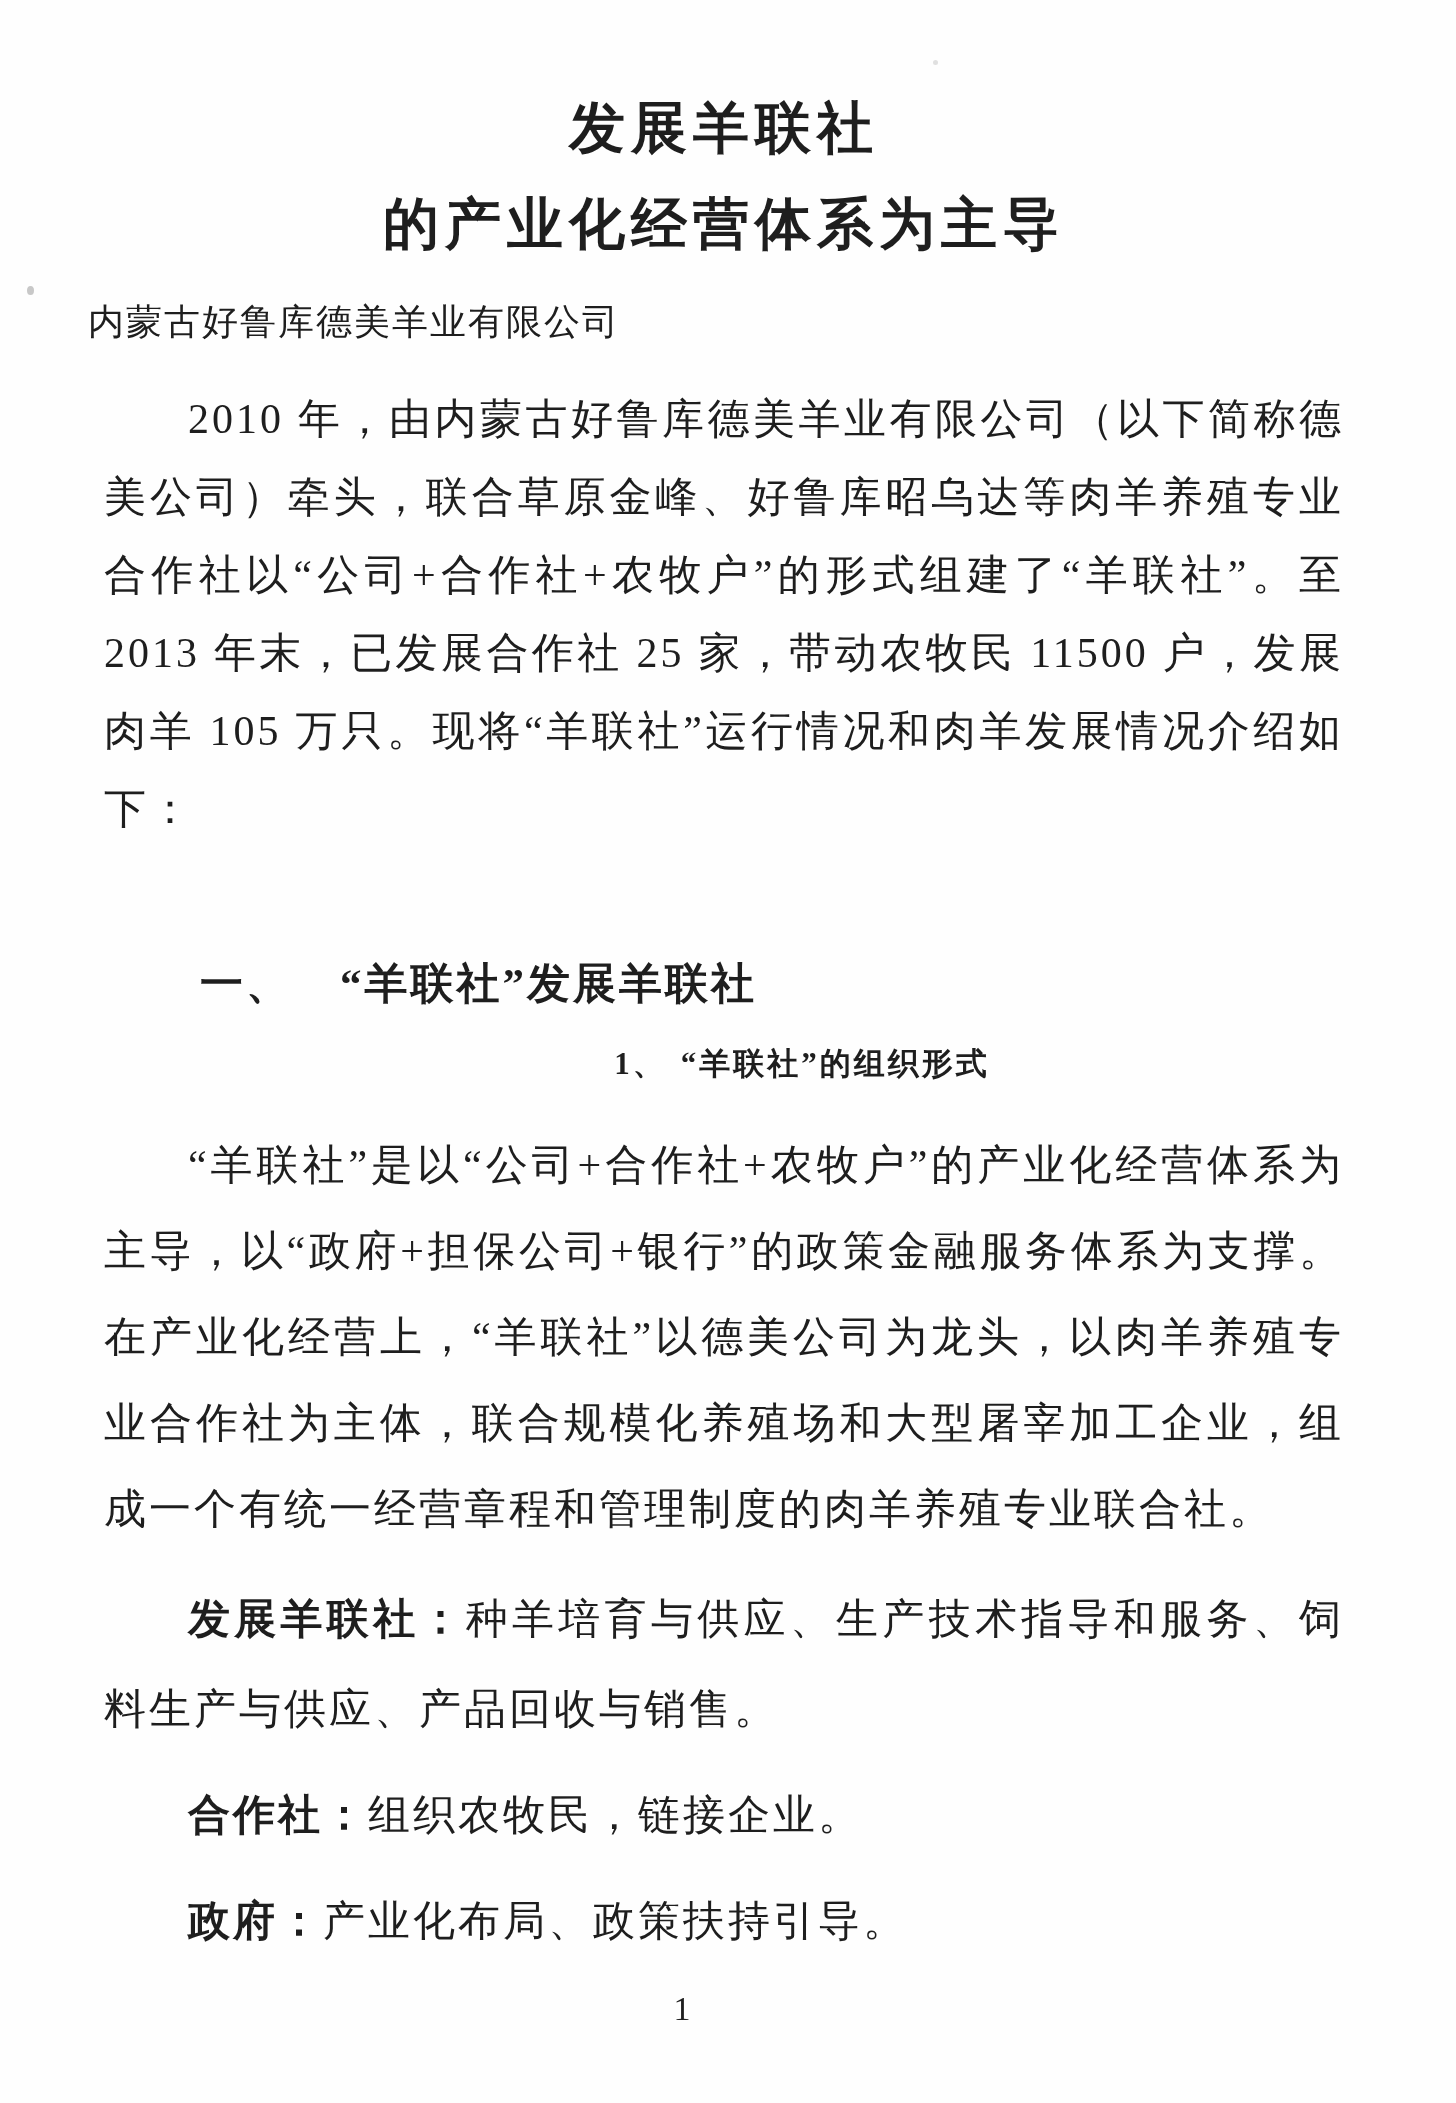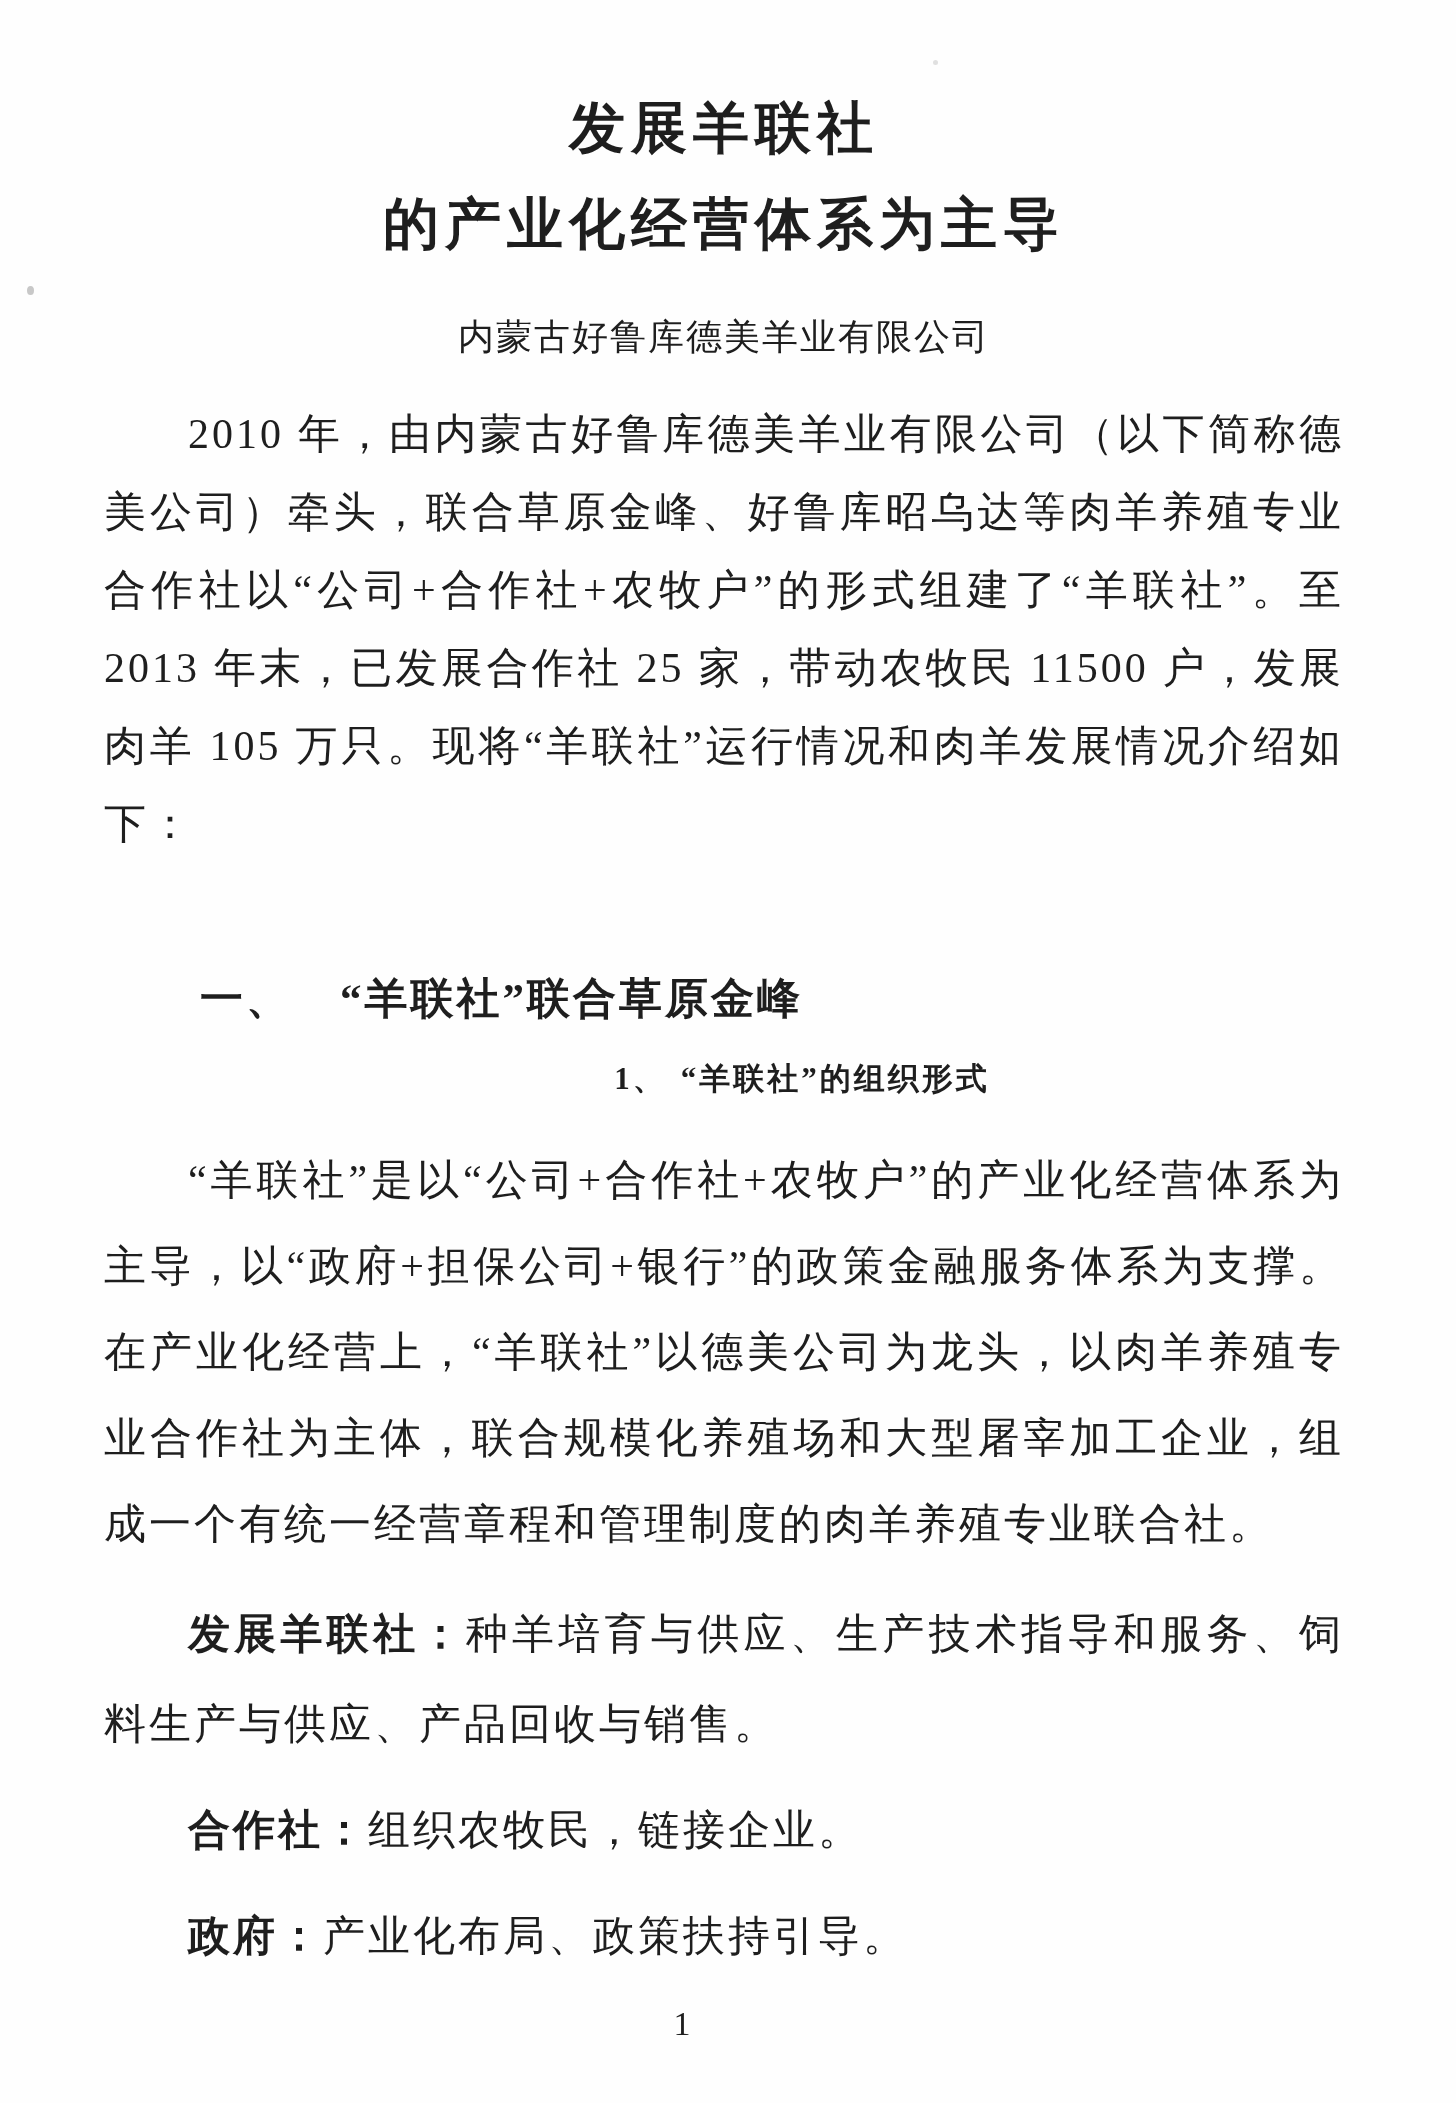--- a/index.html
+++ b/index.html
@@ -21,25 +21,25 @@
   }
   .doc-title {
     text-align: center;
     font-size: 56px;
     font-weight: bold;
     line-height: 96px;
     letter-spacing: 6px;
     margin: 0;
   }
   .doc-subtitle {
-    text-align: center;
+    text-align: left;
     font-size: 36px;
     line-height: 48px;
     letter-spacing: 2px;
-    margin: 41px 0 0 0;
+    margin: 26px 0 0 0;
   }
   .body-text {
     font-size: 42px;
     letter-spacing: 3px;
     text-align: justify;
     text-justify: inter-character;
     margin: 16px;
   }
   .indent2 { text-indent: 2em; }
   .p-intro { line-height: 78px; margin-top: 34px; }
@@ -91,21 +91,21 @@
   <div class="content">
 
     <h1 class="doc-title">发展羊联社</h1>
 
     <h1 class="doc-title">的产业化经营体系为主导</h1>
 
     <div class="doc-subtitle">内蒙古好鲁库德美羊业有限公司</div>
 
     <p class="body-text indent2 p-intro">2010 年，由内蒙古好鲁库德美羊业有限公司（以下简称德美公司）牵头，联合草原金峰、好鲁库昭乌达等肉羊养殖专业合作社以“公司+合作社+农牧户”的形式组建了“羊联社”。至 2013 年末，已发展合作社 25 家，带动农牧民 11500 户，发展肉羊 105 万只。现将“羊联社”运行情况和肉羊发展情况介绍如下：</p>
 
-    <h2 class="heading"><span class="sec-num">一、</span><span>“羊联社”联合草原金峰</span></h2>
+    <h2 class="heading"><span class="sec-num">一、</span><span>“羊联社”发展羊联社</span></h2>
 
     <h3 class="subheading"><span class="sec-num">1、</span><span>“羊联社”的组织形式</span></h3>
 
     <p class="body-text indent2 p-body">“羊联社”是以“公司+合作社+农牧户”的产业化经营体系为主导，以“政府+担保公司+银行”的政策金融服务体系为支撑。在产业化经营上，“羊联社”以德美公司为龙头，以肉羊养殖专业合作社为主体，联合规模化养殖场和大型屠宰加工企业，组成一个有统一经营章程和管理制度的肉羊养殖专业联合社。</p>
 
     <p class="body-text indent2 p-role r0"><span class="role-label">发展羊联社：</span><span>种羊培育与供应、生产技术指导和服务、饲料生产与供应、产品回收与销售。</span></p>
 
     <p class="body-text indent2 p-role r1"><span class="role-label">合作社：</span><span>组织农牧民，链接企业。</span></p>
 
 

